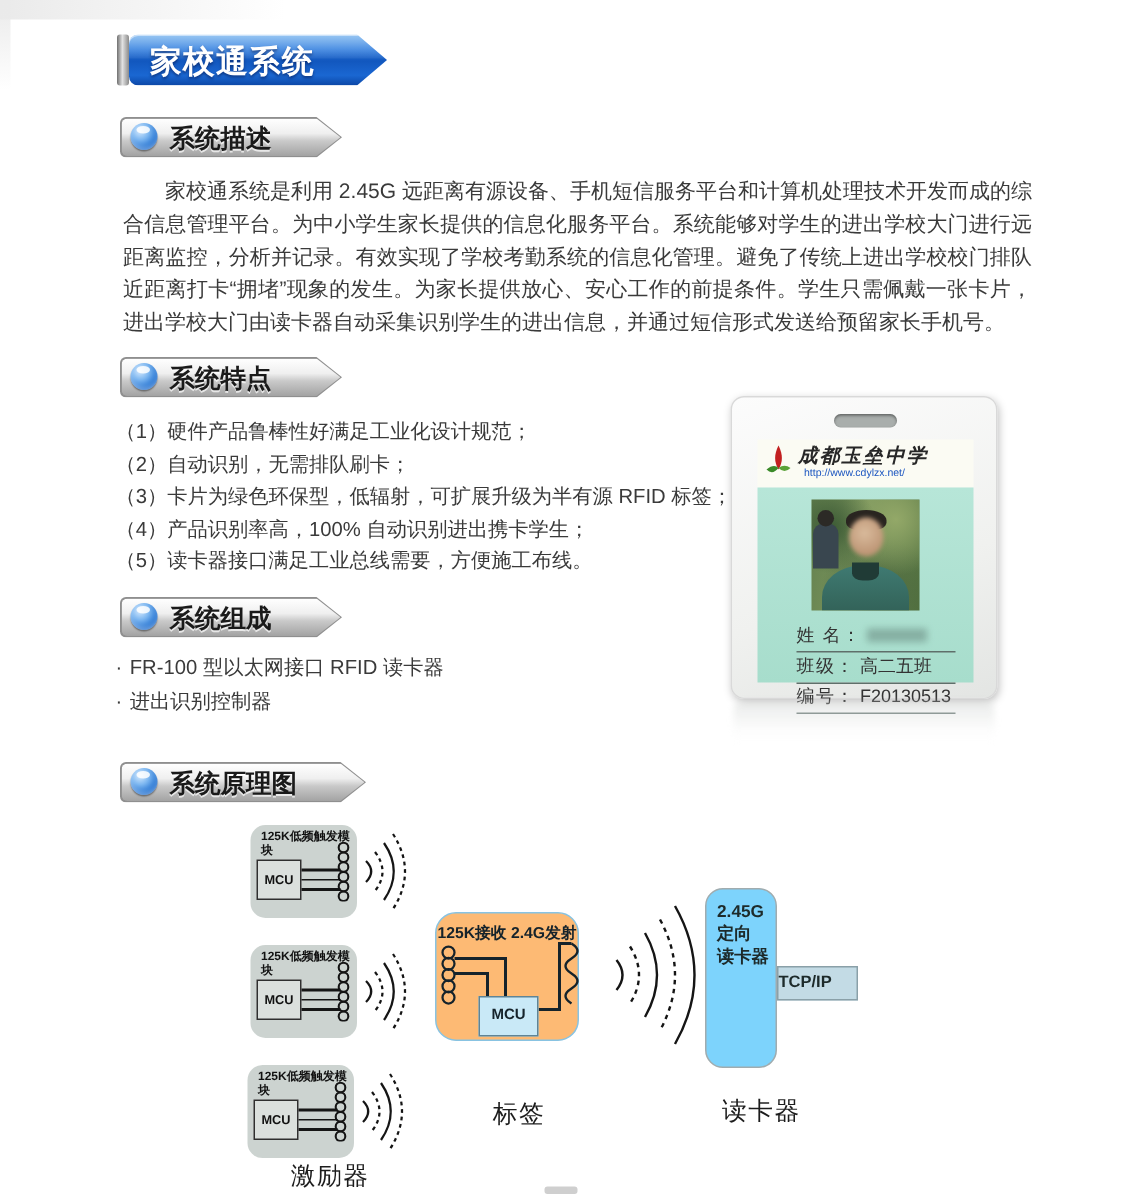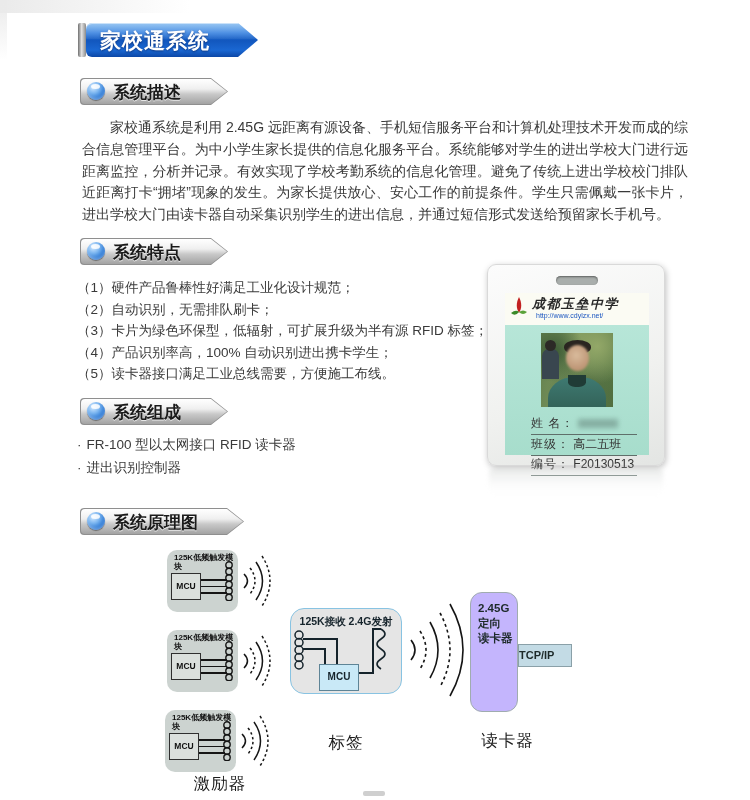--- a/index.html
+++ b/index.html
@@ -114,32 +114,32 @@
   .ex-title { position:absolute; left:7px; top:3px; width:62px;
     font-size:8px; line-height:9px; font-weight:bold; color:#111; }
   .ex-mcu { position:absolute; left:4px; top:23px; width:30px; height:27px;
     background:#dbe0dd; border:1.5px solid #2f2f2f;
     font-size:8.5px; font-weight:bold; color:#111; text-align:center; line-height:24px; }
   .ex-wire { position:absolute; left:34px; width:26px; height:1.5px; background:#151515; }
   .ex-coil { position:absolute; left:56px; top:11px; }
   .ex-waves { position:absolute; left:73px; top:2px; }
 
   .tag-unit { position:absolute; left:160px; top:68px; width:200px; height:120px; }
-  .tag-box { position:absolute; left:0; top:0; width:112px; height:86px;
-    background:#e5e5e5; border:1px solid #88c3e2; border-radius:14px; }
+  .tag-box { position:absolute; left:0; top:0; width:96px; height:86px;
+    background:#fdba74; border:1px solid #88c3e2; border-radius:14px; }
   .tag-title { position:absolute; left:0; top:6px; width:100%; text-align:center;
     font-size:10.5px; font-weight:bold; color:#15232b; white-space:nowrap; }
   .tag-mcu { position:absolute; left:28px; top:55px; width:40px; height:27px;
     background:#c9e9f7; border:1.5px solid #5e8496;
     font-size:10px; font-weight:bold; color:#15232b; text-align:center; line-height:24px; }
   .tag-waves { position:absolute; left:116px; top:-14px; }
 
   .reader-unit { position:absolute; left:340px; top:52px; width:130px; height:130px; }
   .reader-box { position:absolute; left:0; top:0; width:48px; height:120px;
-    background:#c4b5fd; border:1px solid #a0acaf; border-radius:12px;
+    background:#7dd3fc; border:1px solid #a0acaf; border-radius:12px;
     padding:8px 0 12px 7px; }
   .reader-box .ln { font-size:11.5px; font-weight:bold; color:#1d2a2a; line-height:15px;
     white-space:nowrap; }
   .tcp-box { position:absolute; left:48px; top:52px; width:54px; height:23px;
     background:#c3dbe5; border:1px solid #8aa0a8; text-align:left;
     font-size:11px; font-weight:bold; color:#1d2a2a; line-height:21px; }
 
   .cap { position:absolute; font-size:16.5px; color:#1c1c1c; text-align:center;
     letter-spacing:1px; white-space:nowrap; }
   .cap-exciter { left:30px; top:233px; width:120px; }

